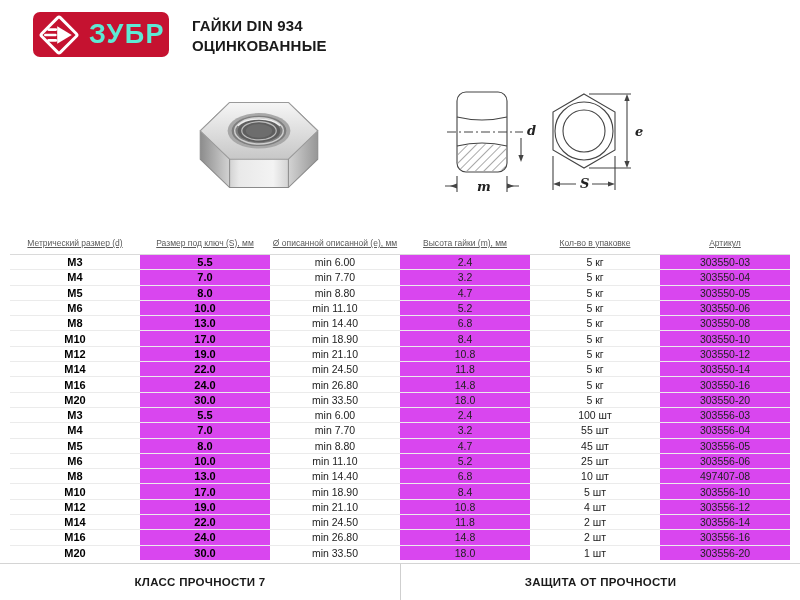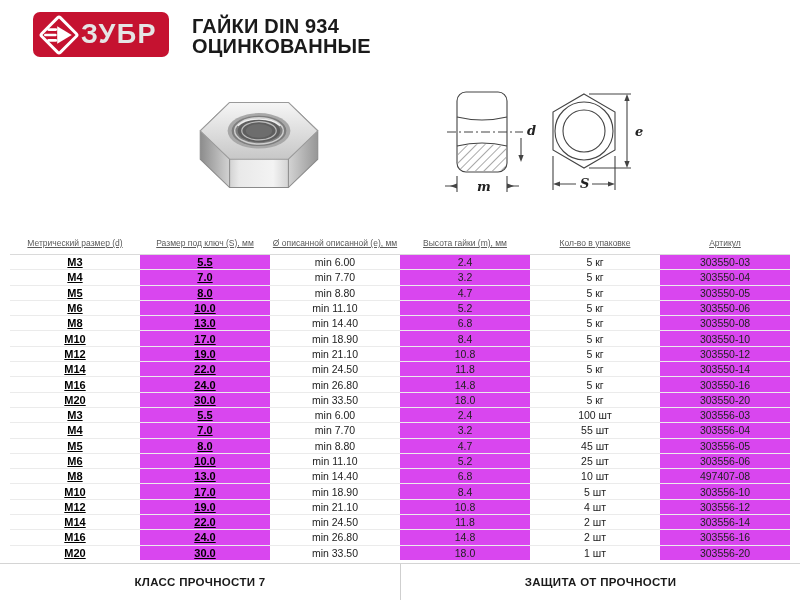--- a/index.html
+++ b/index.html
@@ -3,40 +3,40 @@
 <meta charset="utf-8">
 <style>
   html,body{margin:0;padding:0;background:#fff;}
   .page{position:relative;width:800px;height:600px;background:#fff;overflow:hidden;
         font-family:"Liberation Sans",sans-serif;color:#1a1a1a;}
 
   
   .logo{position:absolute;left:33px;top:12px;width:136px;height:45px;background:#c51230;
         border-radius:7px;display:flex;align-items:center;padding:0 8px;box-sizing:border-box;}
   .logo-icon{width:40px;height:40px;flex:0 0 auto;margin-left:-2px;}
-  .logo-text{color:#e5e5e5;font-weight:bold;font-size:27px;letter-spacing:1.5px;margin-left:2px;
+  .logo-text{color:#5eead4;font-weight:bold;font-size:27px;letter-spacing:1.5px;margin-left:10px;
              font-family:"Liberation Sans",sans-serif;text-align:center;}
-  .title{position:absolute;left:192px;top:16px;font-weight:bold;font-size:20px;line-height:20px;
+  .title{position:absolute;left:192px;top:16px;font-weight:bold;font-size:15px;line-height:20px;
          color:#1a1a1a;letter-spacing:.2px;}
 
   
   .photo{position:absolute;left:183px;top:82px;width:152px;height:122px;}
   .drawing{position:absolute;left:443px;top:84px;width:204px;height:118px;}
   .dim-label{font-family:"DejaVu Serif",serif;font-style:italic;font-weight:bold;font-size:13px;fill:#222;}
 
   
   .table-area{position:absolute;left:10px;top:233px;width:780px;}
   table{width:100%;border-collapse:collapse;table-layout:fixed;}
   th{font-size:8.5px;font-weight:normal;color:#5a5a5a;padding:5px 2px 6px;text-align:center;
      border-bottom:1px solid #dadada;white-space:nowrap;overflow:hidden;text-decoration:underline;}
   td{font-size:10.5px;text-align:center;color:#222;height:14.3px;padding:0;
      border-top:1px solid #ebebeb;white-space:nowrap;}
   tr:first-child td{border-top:none;}
   td.band{background:#d946ef;}
-  td.strong{font-weight:bold;font-size:11px;color:#000;text-decoration:underline;}
+  td.strong{font-weight:bold;font-size:11px;color:#000;}
 
   
   .footer{position:absolute;left:0;top:563px;width:800px;height:37px;border-top:1px solid #d4d4d4;
           display:flex;}
   .footer-cell{width:50%;text-align:center;font-weight:bold;font-size:11.5px;letter-spacing:.3px;
                padding-top:12px;box-sizing:border-box;color:#1a1a1a;}
   .footer-cell.right{border-left:1px solid #cfcfcf;}
 </style>
 </head>
 <body>

